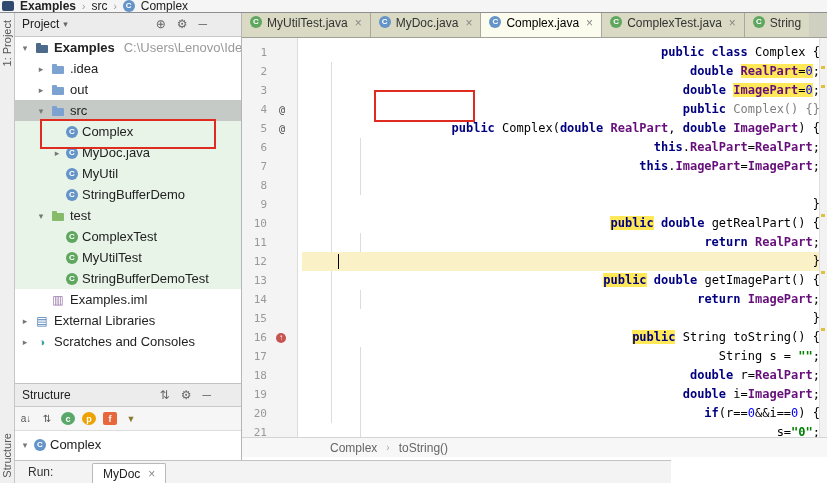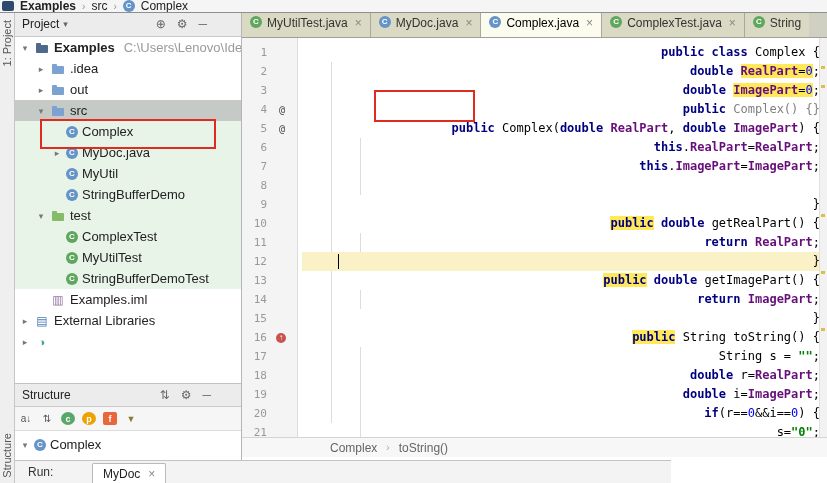--- a/index.html
+++ b/index.html
@@ -215,20 +215,21 @@
           <span class="tlb">Examples.iml</span>
         </div>
         <div class="trow bg-none" style="padding-left: 6px;">
           <span class="chev">▸</span>
           <span class="ti library"></span>
           <span class="tlb">External Libraries</span>
         </div>
         <div class="trow bg-none" style="padding-left: 6px;">
           <span class="chev">▸</span>
           <span class="ti scratch"></span>
+          <span class="tlb">Scratches and Consoles</span>
         </div>
       </div>
     <div class="red-box tree-box"></div>
 
     <div id="structure-header">
       <span class="ph-title">Structure</span>
       <span class="ph-icons">
         <span class="hicon">⇅</span>
         <span class="hicon">⚙</span>
         <span class="hicon">─</span>

